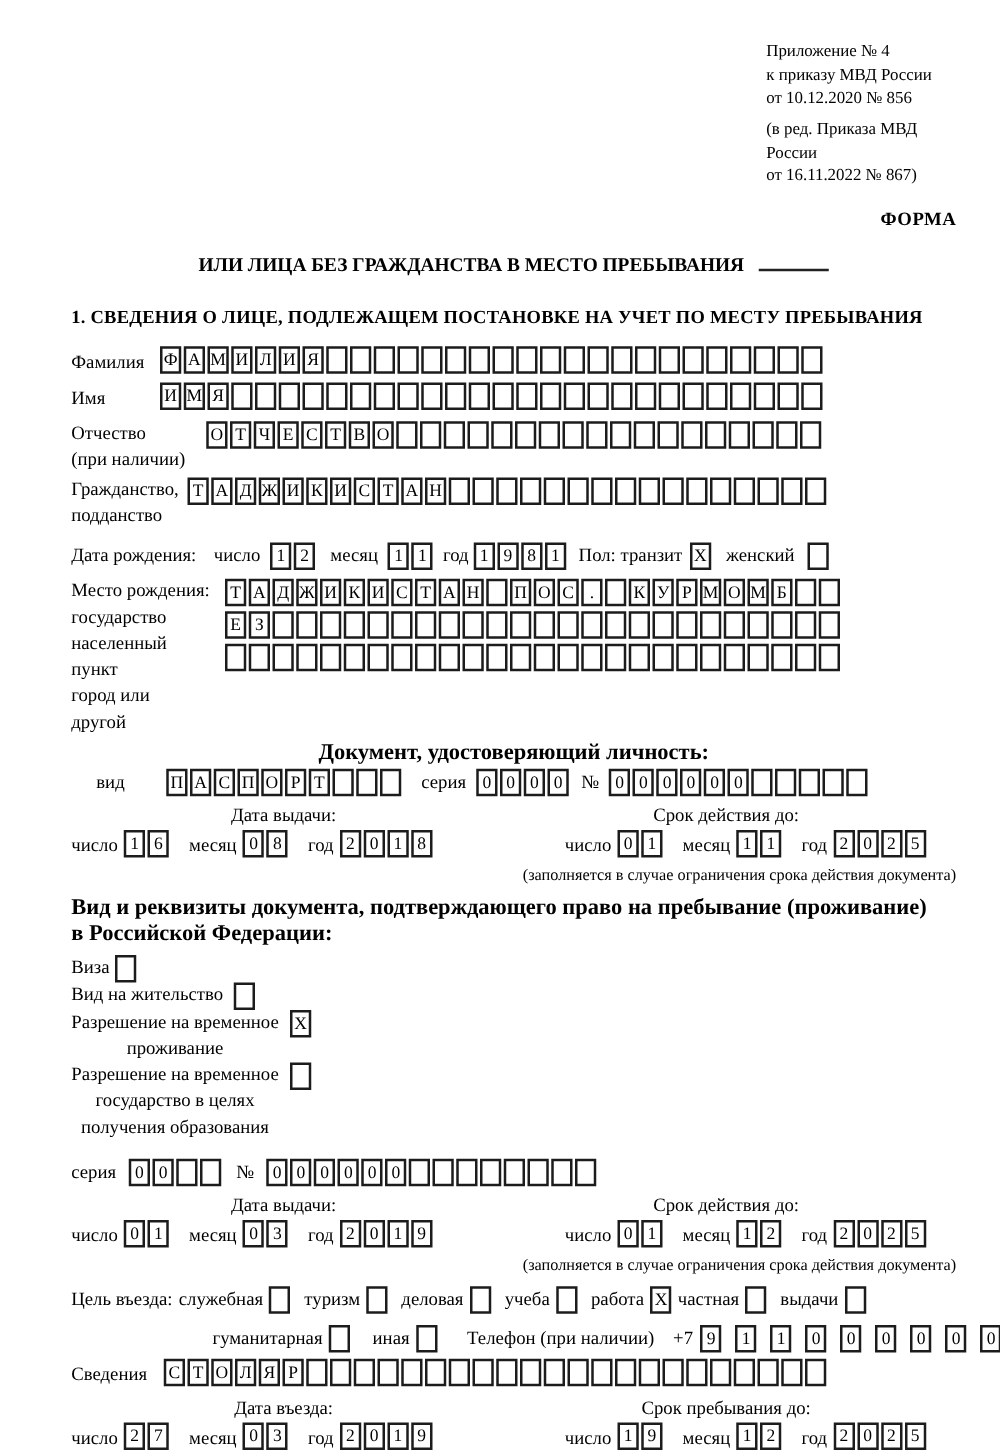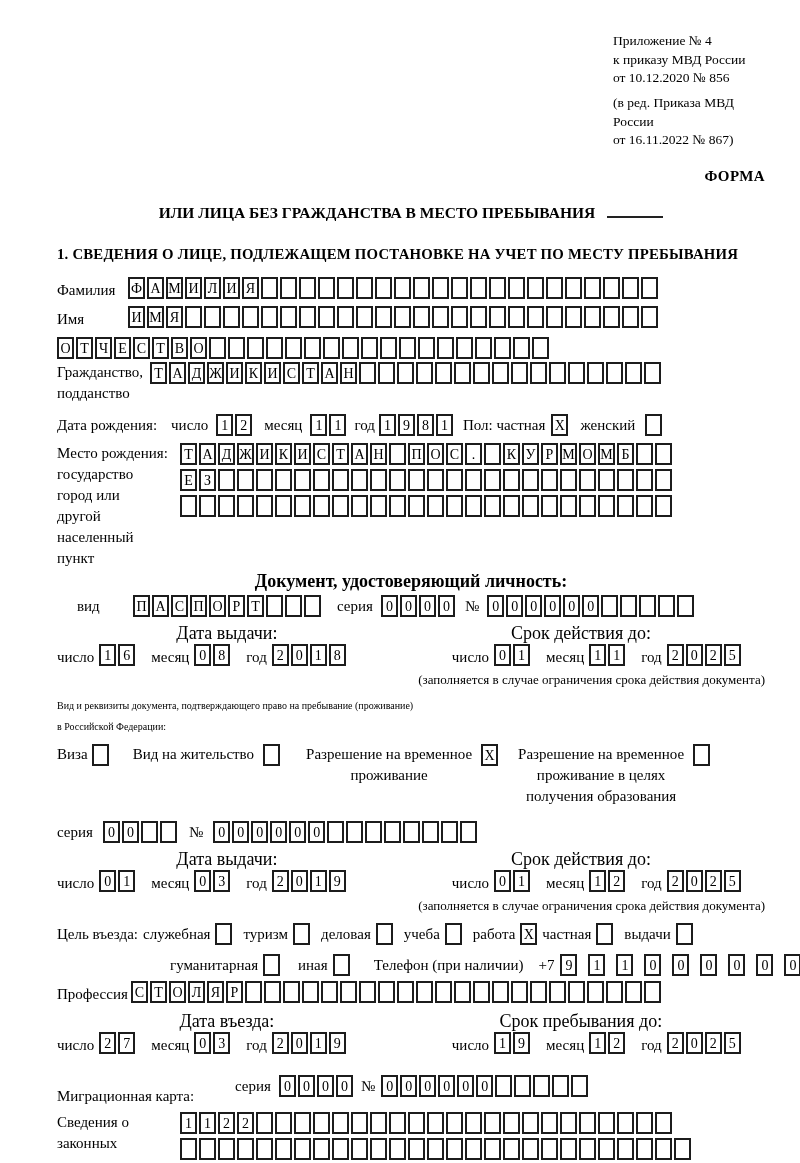--- a/index.html
+++ b/index.html
@@ -28,28 +28,28 @@
   .cells { display: flex; flex-wrap: nowrap; flex-shrink: 0; }
   .cell {
     display: inline-block; flex-shrink: 0;
     width: 17px; height: 22px; border: 2px solid #1c1c1c; margin-right: 2px;
     text-align: center; line-height: 20px; font-size: 14px; background: #fff;
   }
 
   .dlbl { font-size: 15px; line-height: 26px; flex-shrink: 0; }
   .dates { display: flex; margin-top: 5px; }
   .dhalf { width: 48%; } .dhalf.right { width: 52%; }
-  .dhead { text-align: center; font-size: 18px; line-height: 18px; }
+  .dhead { text-align: center; font-size: 15px; line-height: 18px; }
   .dline { display: flex; align-items: flex-start; margin-top: 2px; }
   .dline .dlbl { margin-right: 5px; }
   .dline .cells { margin-right: 14px; }
   .note { font-size: 13px; text-align: right; line-height: 17px; margin-top: 1px; }
 
-  .introline { font-size: 10px; line-height: 19px; margin-top: 2px; }
-  .opts { display: flex; align-items: flex-start; margin-top: 8px; }
+  .introline { font-size: 18px; line-height: 19px; margin-top: 2px; font-weight: bold; }
+  .opts { display: flex; align-items: flex-start; margin-top: 8px; flex-direction: column; }
   .opt { display: flex; align-items: flex-start; }
   .olabel { font-size: 15px; line-height: 21px; text-align: center; }
   .olabel span { display: block; }
   .opt .cell { margin-left: 9px; }
 
   .purp { display: flex; align-items: center; margin-top: 9px; }
   .plbl { font-size: 15px; margin-right: 5px; flex-shrink: 0; }
   .purp .cell { margin-right: 11px; flex-shrink: 0; }
   .pfx { font-size: 15px; margin: 0 6px 0 10px; }
 
@@ -147,20 +147,24 @@
         <span class="cell"></span>
         <span class="cell"></span>
         <span class="cell"></span>
         <span class="cell"></span>
         <span class="cell"></span>
         <span class="cell"></span>
       </div>
   </div>
 
   <div class="row mt5">
+    <div class="lbl ml w108">
+      <div>Отчество</div>
+      <div>(при наличии)</div>
+    </div>
     <div class="cells">
         <span class="cell">О</span>
         <span class="cell">Т</span>
         <span class="cell">Ч</span>
         <span class="cell">Е</span>
         <span class="cell">С</span>
         <span class="cell">Т</span>
         <span class="cell">В</span>
         <span class="cell">О</span>
         <span class="cell"></span>
@@ -232,32 +236,32 @@
         <span class="cell">1</span>
         <span class="cell">1</span>
       </span>
     <span class="dlbl sp" style="margin-right:4px;">год</span>
     <span class="cells" style="margin-right:8px;">
         <span class="cell">1</span>
         <span class="cell">9</span>
         <span class="cell">8</span>
         <span class="cell">1</span>
       </span>
-    <span class="dlbl sp" style="margin-right:6px;">Пол: частная</span>
+    <span class="dlbl sp" style="margin-right:6px;">Пол: транзит</span>
     <span class="cell">X</span>
     <span class="dlbl sp" style="margin:0 10px 0 10px;">женский</span>
     <span class="cell"></span>
   </div>
 
   <div class="row mt5">
     <div class="lbl ml w93" style="line-height:23px;">
       <div style="white-space:nowrap;">Место рождения:</div>
       <div>государство</div>
+      <div>населенный пункт</div>
       <div>город или другой</div>
-      <div>населенный пункт</div>
     </div>
     <div class="multirows" style="margin-left:30px;">
       <div class="cells">
           <span class="cell">Т</span>
           <span class="cell">А</span>
           <span class="cell">Д</span>
           <span class="cell">Ж</span>
           <span class="cell">И</span>
           <span class="cell">К</span>
           <span class="cell">И</span>
@@ -446,21 +450,21 @@
     <div class="opt" style="margin-right:18px;">
       <span class="olabel">
         <span>Разрешение на временное</span>
         <span>проживание</span>
       </span>
       <span class="cell">X</span>
     </div>
     <div class="opt">
       <span class="olabel">
         <span>Разрешение на временное</span>
-        <span>проживание в целях</span>
+        <span>государство в целях</span>
         <span>получения образования</span>
       </span>
       <span class="cell"></span>
     </div>
   </div>
 
   <div class="row mt12" style="align-items:center;">
     <span class="dlbl sp" style="margin-right:10px;">серия</span>
     <span class="cells" style="margin-right:10px;">
         <span class="cell">0</span>
@@ -567,21 +571,21 @@
         <span class="cell">0</span>
         <span class="cell">0</span>
         <span class="cell">0</span>
         <span class="cell">0</span>
         <span class="cell">0</span>
         <span class="cell">0</span>
       </span>
   </div>
 
   <div class="row mt5">
-    <div class="lbl w71" style="width:74px;">Профессия</div>
+    <div class="lbl w71" style="width:74px;">Сведения</div>
     <div class="cells">
         <span class="cell">С</span>
         <span class="cell">Т</span>
         <span class="cell">О</span>
         <span class="cell">Л</span>
         <span class="cell">Я</span>
         <span class="cell">Р</span>
         <span class="cell"></span>
         <span class="cell"></span>
         <span class="cell"></span>

